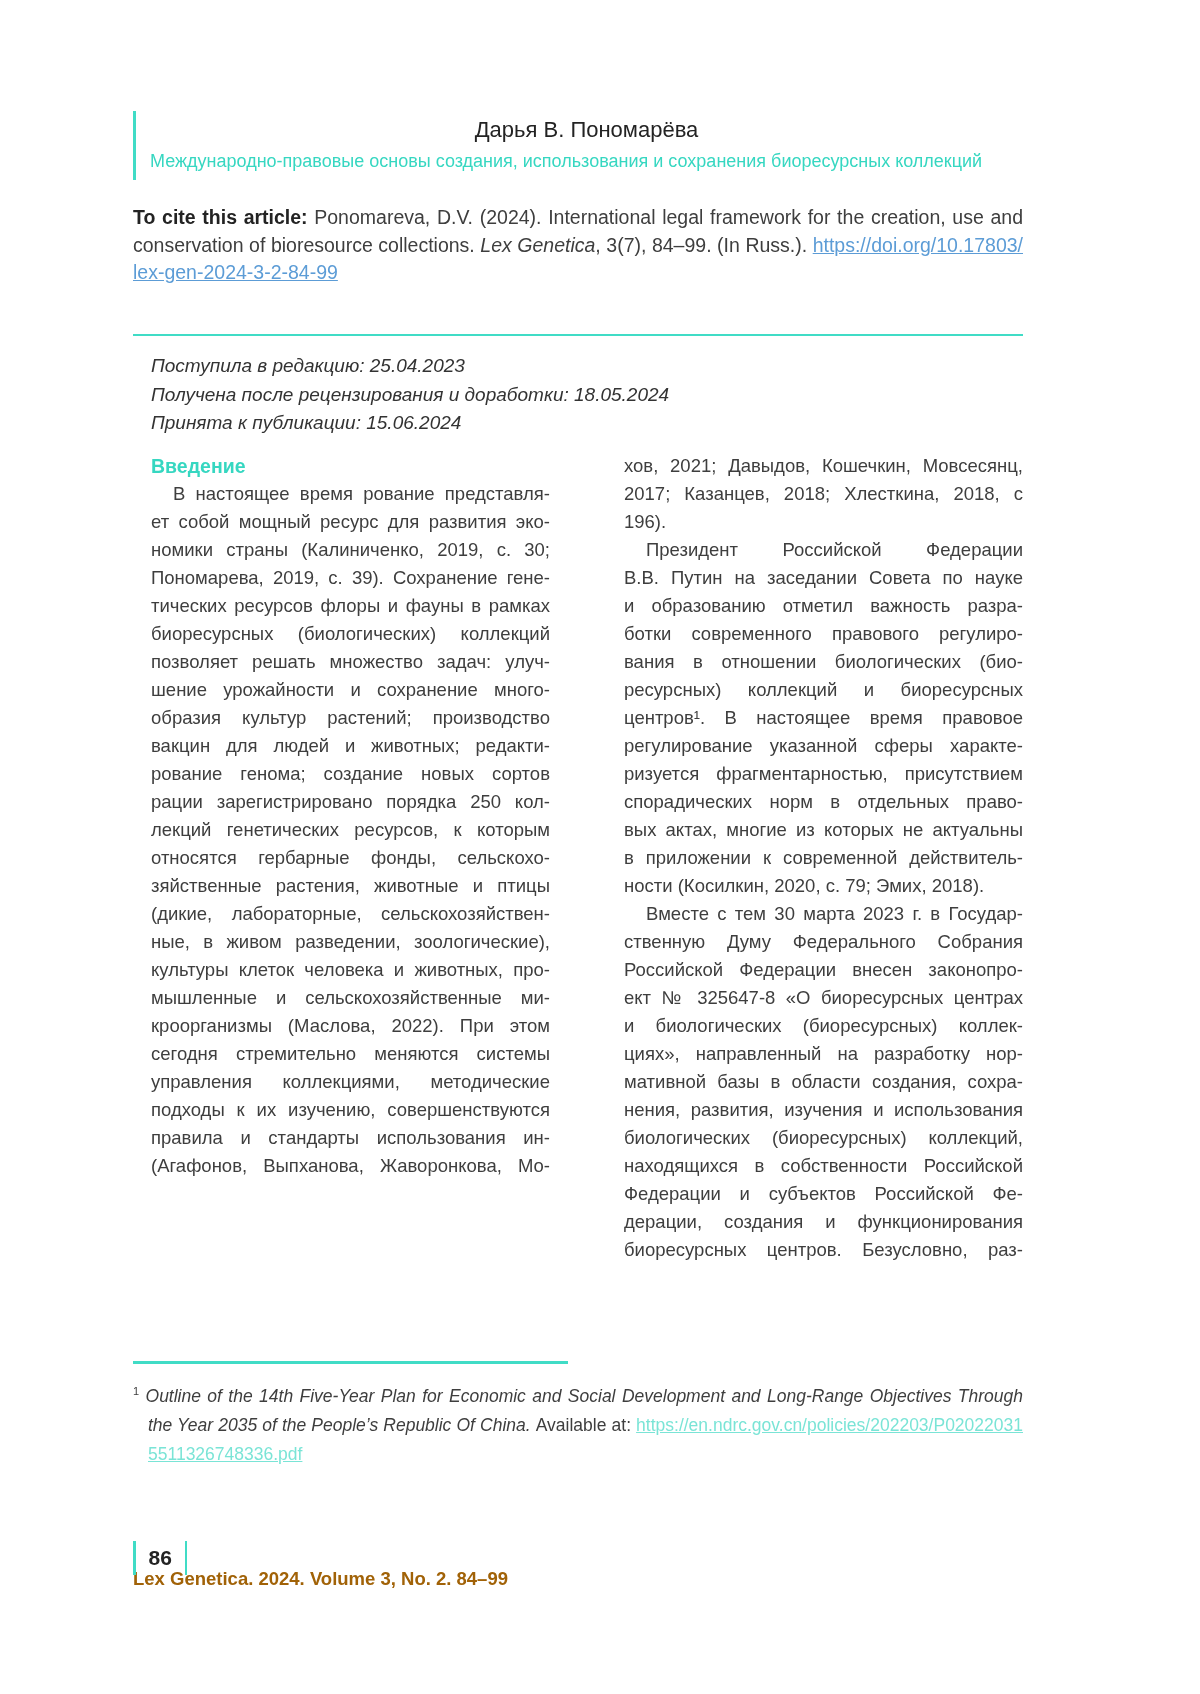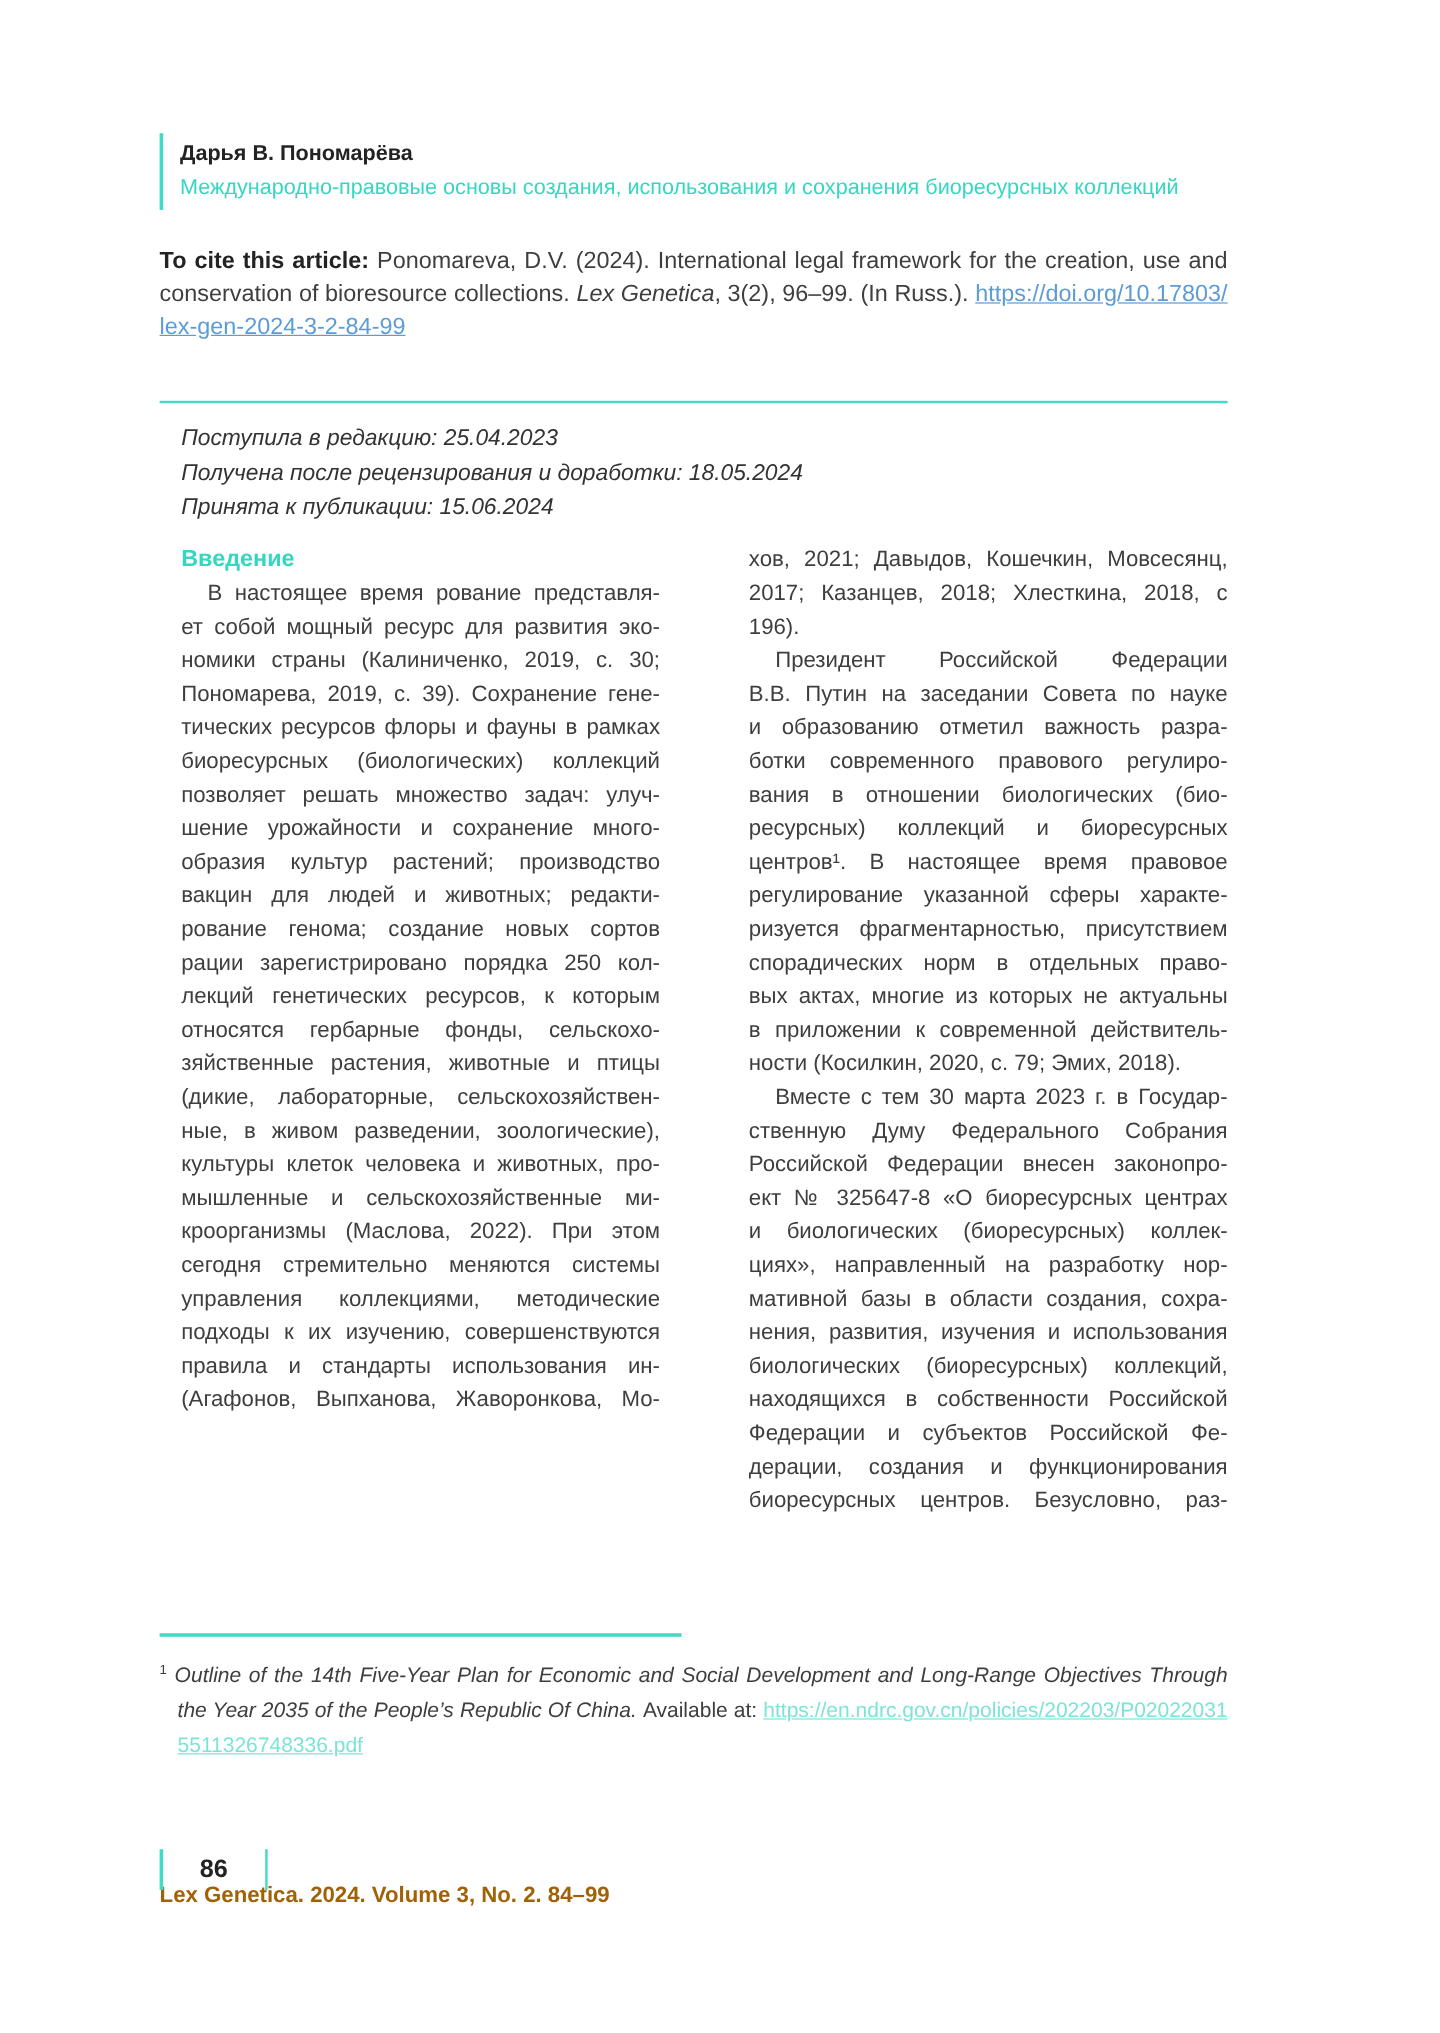--- a/index.html
+++ b/index.html
@@ -19,21 +19,21 @@
     font-family:"Liberation Sans", sans-serif;
     color:var(--body);
     overflow:hidden;
   }
   
   .header{
     position:absolute;left:133px;top:111px;width:890px;
     border-left:3px solid var(--accent);
     padding:6px 0 8px 14px;
   }
-  .author{font-size:18px;font-weight:bold;color:var(--dark);margin-bottom:8px;}
+  .author{font-size:22px;font-weight:normal;color:var(--dark);margin-bottom:8px;text-align:center;}
   .subtitle{font-size:18px;color:var(--teal-text);}
   
   .citation{
     position:absolute;left:133px;top:204px;width:890px;
     font-size:19.5px;line-height:27.5px;text-align:justify;
   }
   .citation .label{font-weight:bold;color:var(--dark);}
   .citation .it{font-style:italic;}
   a.doi-link{color:var(--link-blue);text-decoration:underline;word-break:break-all;}
   
@@ -53,35 +53,35 @@
   .footnote{
     position:absolute;left:133px;top:1382px;width:890px;
     font-size:17.5px;line-height:29px;text-align:justify;
     padding-left:15px;text-indent:-15px;color:var(--body);
   }
   .footnote .it{font-style:italic;}
   .footnote sup{font-size:11px;line-height:0;}
   a.footnote-link{color:var(--link-teal);text-decoration:underline;word-break:break-all;}
   
   .journal-footer{position:absolute;left:133px;top:1568px;font-size:18.5px;font-weight:bold;color:#a16207;}
-  .pageno{position:absolute;left:133px;top:1541px;display:flex;align-items:center;gap:31px;}
+  .pageno{position:absolute;left:133px;top:1541px;display:flex;align-items:center;gap:13px;}
   .pageno .bar{width:2.5px;height:34px;background:var(--accent);}
   .pageno .num{font-size:21px;font-weight:600;color:var(--dark);}
 </style>
 </head>
 <body>
 
 <div class="page">
 
   <div class="header">
     <div class="author">Дарья В. Пономарёва</div>
     <div class="subtitle">Международно-правовые основы создания, использования и сохранения биоресурсных коллекций</div>
   </div>
 
-  <div class="citation"><span class="label">To cite this article:</span><span> Ponomareva, D.V. (2024). International legal framework for the creation, use and conservation of bioresource collections. </span><span class="it">Lex Genetica</span><span>, 3(2), 96–99. (In Russ.). </span><a class="doi-link" href="#">https://doi.org/10.17803/lex-gen-2024-3-2-84-99</a></div>
+  <div class="citation"><span class="label">To cite this article:</span><span> Ponomareva, D.V. (2024). International legal framework for the creation, use and conservation of bioresource collections. </span><span class="it">Lex Genetica</span><span>, 3(7), 84–99. (In Russ.). </span><a class="doi-link" href="#">https://doi.org/10.17803/lex-gen-2024-3-2-84-99</a></div>
 
   <div class="divider"></div>
 
   <div class="dates">
       <div class="date-line">Поступила в редакцию: 25.04.2023</div>
       <div class="date-line">Получена после рецензирования и доработки: 18.05.2024</div>
       <div class="date-line">Принята к публикации: 15.06.2024</div>
     </div>
 
   <div class="columns">

